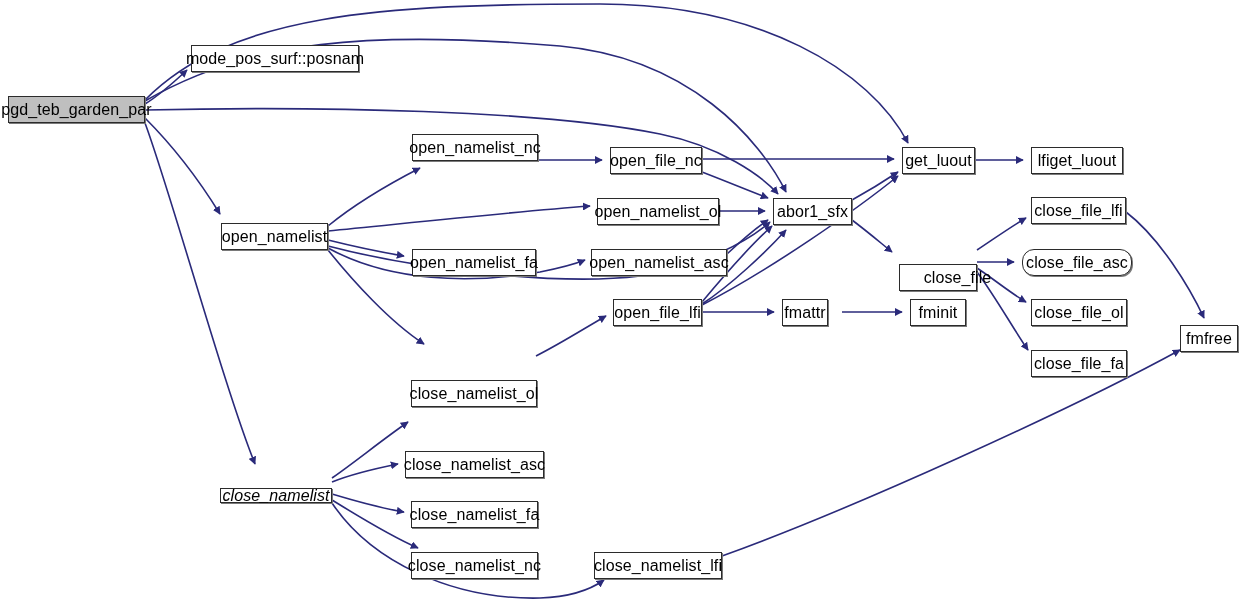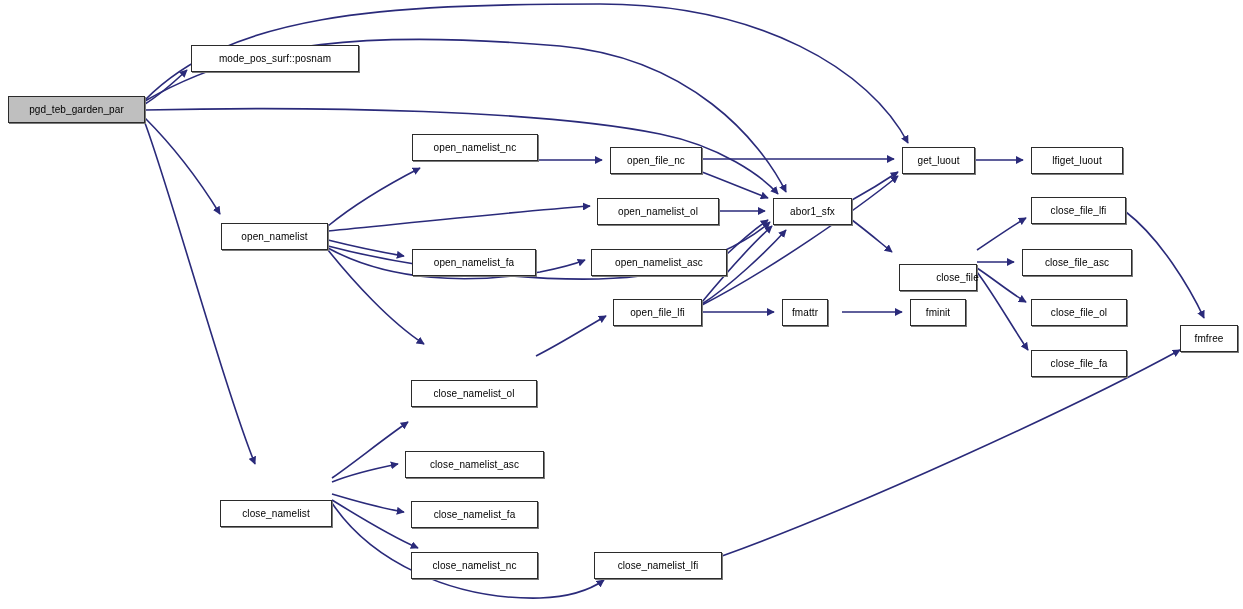--- a/index.html
+++ b/index.html
@@ -30,21 +30,21 @@
     top: 0;
     width: 1243px;
     height: 609px;
   }
   .node {
     position: absolute;
     box-sizing: border-box;
     border: 1px solid #2b2b2b;
     background: #ffffff;
     color: #000000;
-    font-size: 10px;
+    font-size: 16px;
     line-height: 1;
     display: flex;
     align-items: center;
     justify-content: center;
     white-space: nowrap;
     box-shadow: 1px 1px 0 0 #7a7a7a;
     cursor: default;
   }
   .node.root {
     background: #bfbfbf;
@@ -110,21 +110,21 @@
   <div id="node-layer">
       <div class="node root" style="left: 8px; top: 96px; width: 137px; height: 27px;">
         <span class="node-label">pgd_teb_garden_par</span>
       </div>
       <div class="node" style="left: 191px; top: 45px; width: 168px; height: 27px;">
         <span class="node-label">mode_pos_surf::posnam</span>
       </div>
       <div class="node" style="left: 221px; top: 223px; width: 107px; height: 27px;">
         <span class="node-label">open_namelist</span>
       </div>
-      <div class="node" style="left: 220px; top: 500px; width: 112px; height: 27px;">
+      <div class="node" style="left: 220px; top: 488px; width: 112px; height: 15px; font-style: italic;">
         <span class="node-label">close_namelist</span>
       </div>
       <div class="node" style="left: 412px; top: 134px; width: 126px; height: 27px;">
         <span class="node-label">open_namelist_nc</span>
       </div>
       <div class="node" style="left: 412px; top: 249px; width: 124px; height: 27px;">
         <span class="node-label">open_namelist_fa</span>
       </div>
       <div class="node" style="left: 597px; top: 198px; width: 122px; height: 27px;">
         <span class="node-label">open_namelist_ol</span>
@@ -152,21 +152,21 @@
       </div>
       <div class="node" style="left: 899px; top: 264px; width: 78px; height: 27px; padding-left: 39px;">
         <span class="node-label">close_file</span>
       </div>
       <div class="node" style="left: 1031px; top: 147px; width: 92px; height: 27px;">
         <span class="node-label">lfiget_luout</span>
       </div>
       <div class="node" style="left: 1031px; top: 197px; width: 95px; height: 27px;">
         <span class="node-label">close_file_lfi</span>
       </div>
-      <div class="node" style="left: 1022px; top: 249px; width: 110px; height: 27px;">
+      <div class="node" style="left: 1022px; top: 249px; width: 110px; height: 27px; border-radius: 12px;">
         <span class="node-label">close_file_asc</span>
       </div>
       <div class="node" style="left: 1031px; top: 299px; width: 96px; height: 27px;">
         <span class="node-label">close_file_ol</span>
       </div>
       <div class="node" style="left: 1031px; top: 350px; width: 96px; height: 27px;">
         <span class="node-label">close_file_fa</span>
       </div>
       <div class="node" style="left: 1180px; top: 325px; width: 58px; height: 27px;">
         <span class="node-label">fmfree</span>

